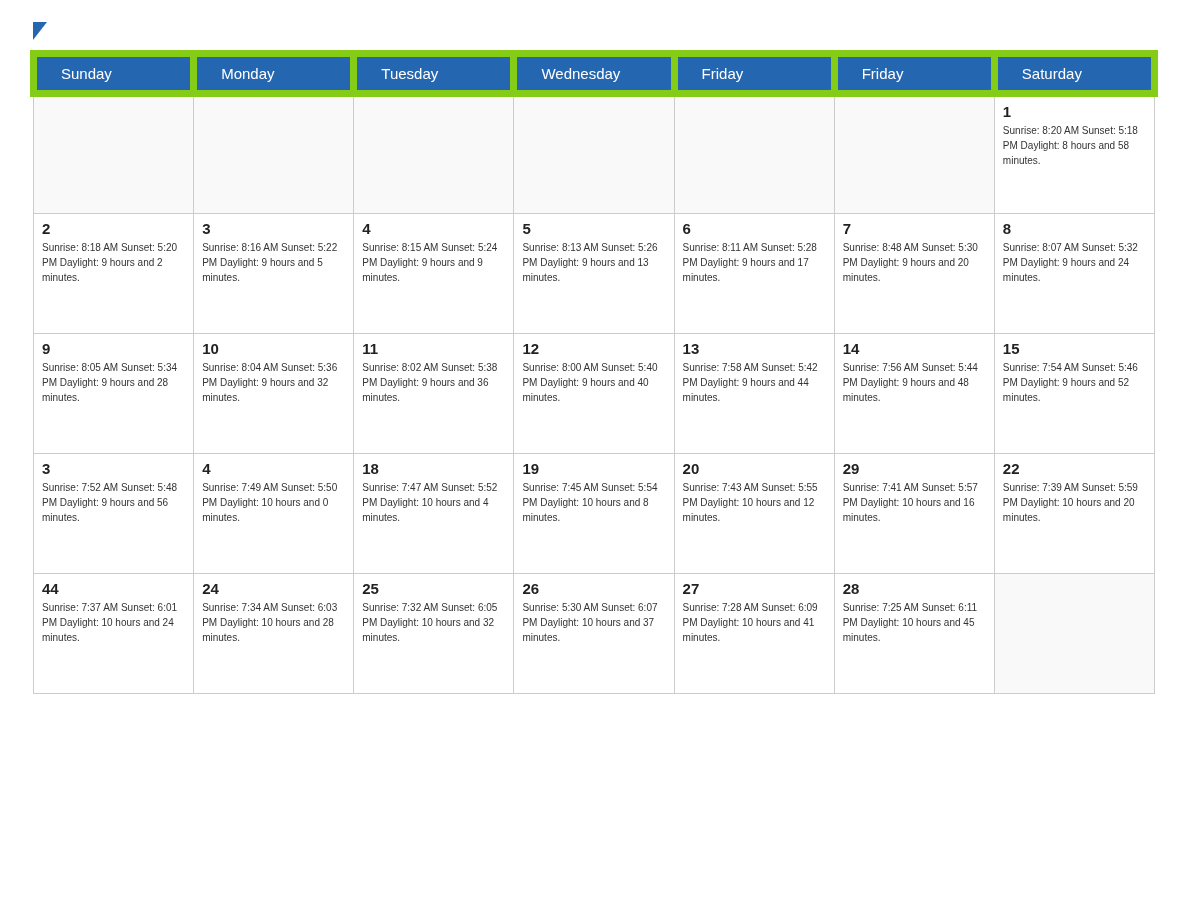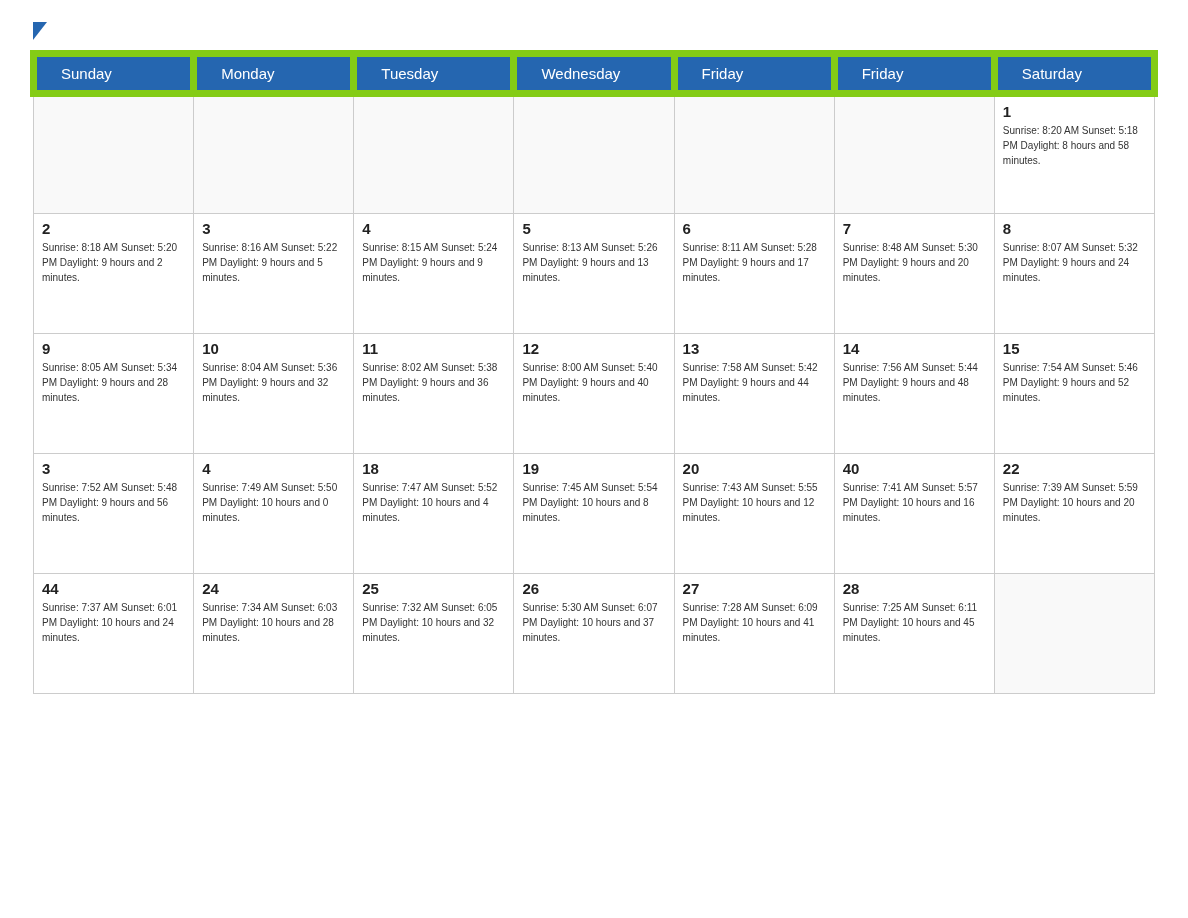--- a/index.html
+++ b/index.html
@@ -258,21 +258,21 @@
 Sunset: 5:54 PM
 Daylight: 10 hours and 8 minutes.</div>
         </td>
         <td>
           <span class="day-number">20</span>
           <div class="day-info">Sunrise: 7:43 AM
 Sunset: 5:55 PM
 Daylight: 10 hours and 12 minutes.</div>
         </td>
         <td>
-          <span class="day-number">40</span>
+          <span class="day-number">29</span>
           <div class="day-info">Sunrise: 7:41 AM
 Sunset: 5:57 PM
 Daylight: 10 hours and 16 minutes.</div>
         </td>
         <td>
           <span class="day-number">22</span>
           <div class="day-info">Sunrise: 7:39 AM
 Sunset: 5:59 PM
 Daylight: 10 hours and 20 minutes.</div>
         </td>

